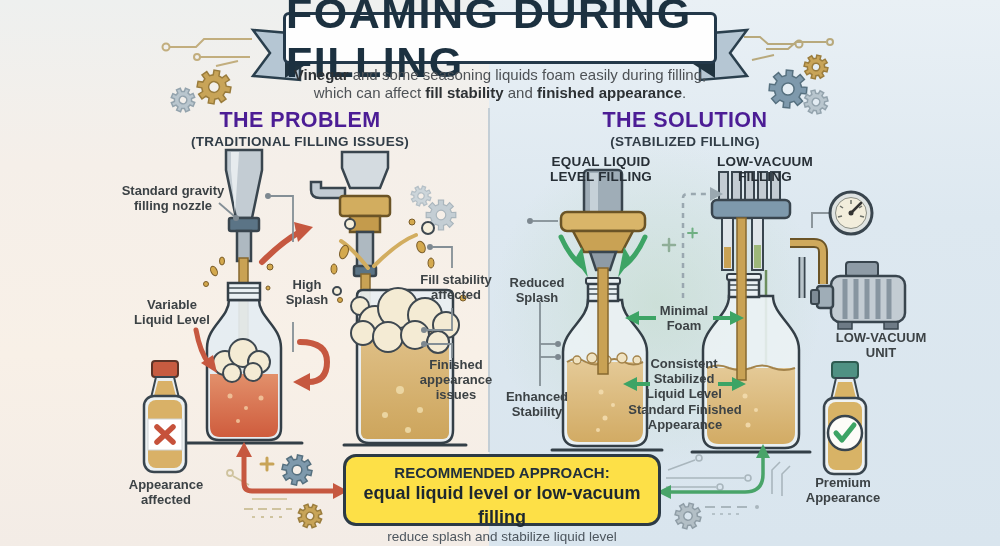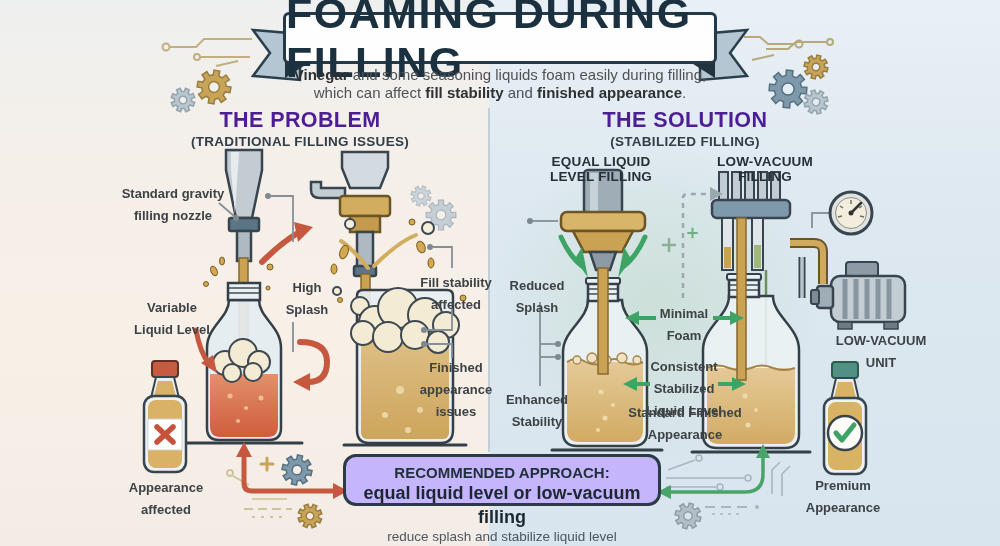--- a/index.html
+++ b/index.html
@@ -19,23 +19,23 @@
   .subtitle{position:absolute;left:200px;top:66px;width:600px;z-index:2;text-align:center;
     font-size:15px;line-height:18px;color:#4e5256;}
   .subtitle b{color:#2d3134;}
   .sec-title{position:absolute;width:300px;z-index:3;text-align:center;
     font-size:21.5px;font-weight:bold;letter-spacing:.4px;color:#4c1d95;}
   .sec-sub{position:absolute;width:300px;z-index:3;text-align:center;
     font-size:13.5px;font-weight:bold;letter-spacing:.3px;color:#313d47;}
   .method{position:absolute;width:120px;z-index:3;text-align:center;
     font-size:13.5px;font-weight:bold;line-height:15px;color:#272f36;letter-spacing:.2px;}
   .lbl{position:absolute;z-index:3;text-align:center;font-size:13px;font-weight:bold;
-    line-height:22px;color:#3c4245;}
-  .rec{position:absolute;left:343px;top:454px;width:318px;height:52px;z-index:2;
-    background:#c4b5fd;border:3px solid #2c3a45;border-radius:13px;box-sizing:border-box;
+    line-height:15px;color:#3c4245;}
+  .rec{position:absolute;left:343px;top:454px;width:318px;height:72px;z-index:2;
+    background:#fde047;border:3px solid #2c3a45;border-radius:13px;box-sizing:border-box;
     text-align:center;padding-top:7px;}
   .rec-h{font-size:15px;font-weight:bold;color:#22303b;line-height:17px;}
   .rec-m{font-size:18px;font-weight:bold;color:#1c2730;line-height:24px;}
   .rec-s{font-size:13.5px;color:#4d565e;line-height:16px;}
 </style>
 </head>
 <body>
 
 <div class="stage">
   <div class="bg-left"></div>

